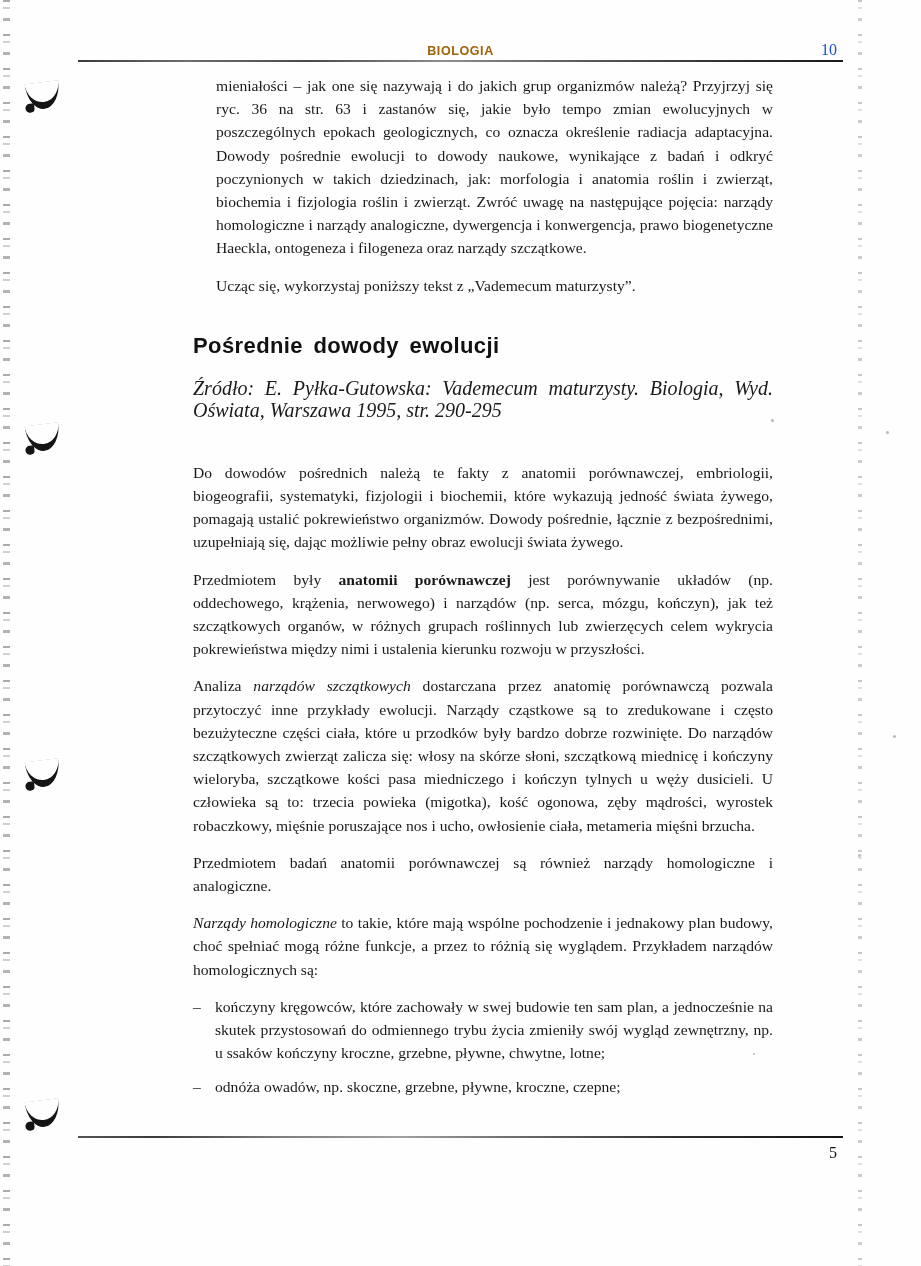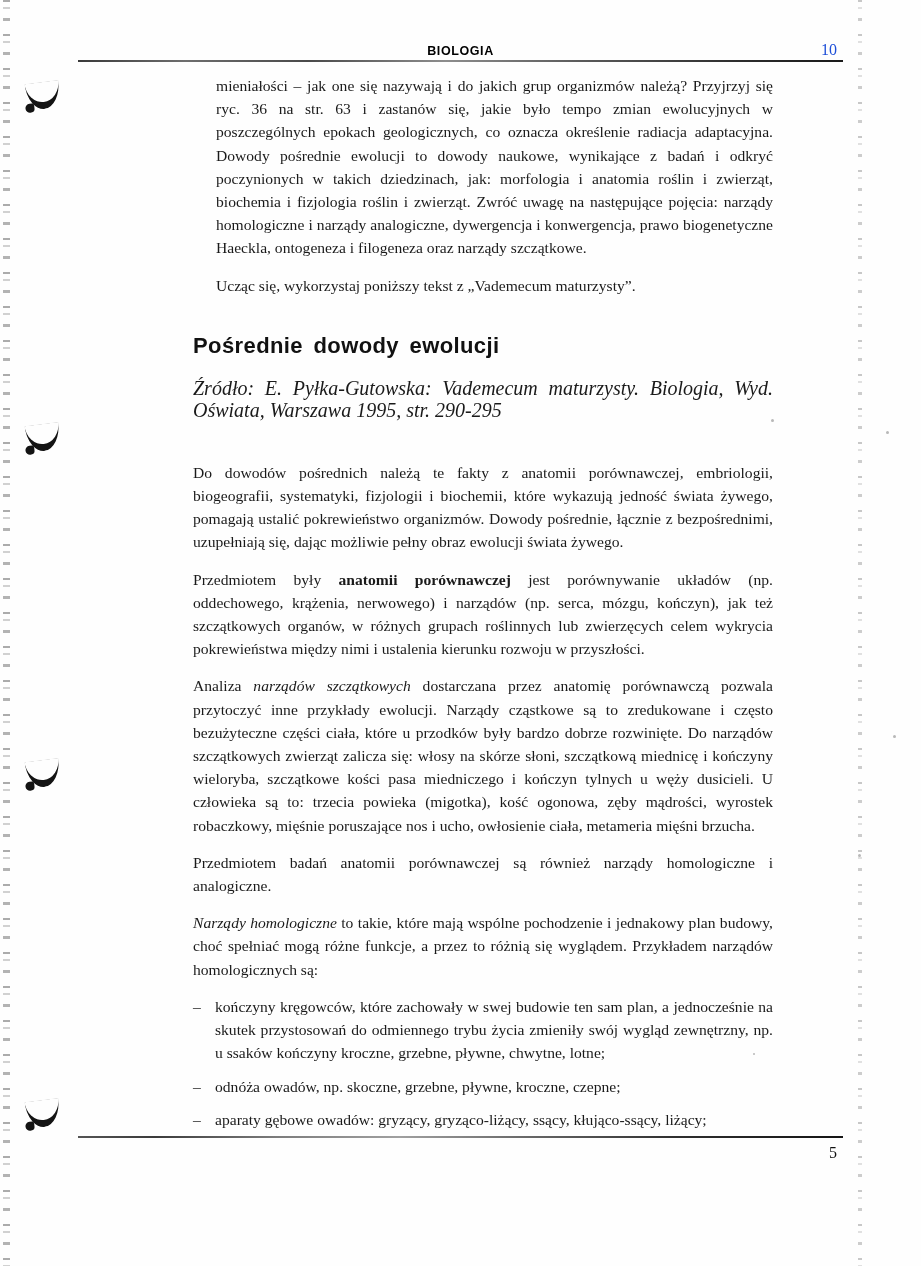--- a/index.html
+++ b/index.html
@@ -78,21 +78,21 @@
   }
   .header-title {
     position: absolute;
     left: 50%;
     transform: translateX(-50%);
     bottom: 4px;
     font-family: "Liberation Sans", "DejaVu Sans", sans-serif;
     font-size: 12.5px;
     font-weight: 700;
     letter-spacing: 0.6px;
-    color: #000000;
+    color: #a16207;
   }
   .header-page {
     position: absolute;
     right: 6px;
     bottom: 3px;
     font-size: 16px;
     color: #1d4ed8;
   }
 
   
@@ -233,21 +233,20 @@
 
     <p class="para"><span>Analiza </span><i class="ital">narządów szczątkowych</i><span> dostarczana przez anatomię porównawczą pozwala przytoczyć inne przykłady ewolucji. Narządy cząstkowe są to zredukowane i często bezużyteczne części ciała, które u przodków były bardzo dobrze rozwinięte. Do narządów szczątkowych zwierząt zalicza się: włosy na skórze słoni, szczątkową miednicę i kończyny wieloryba, szczątkowe kości pasa miedniczego i kończyn tylnych u węży dusicieli. U człowieka są to: trzecia powieka (migotka), kość ogonowa, zęby mądrości, wyrostek robaczkowy, mięśnie poruszające nos i ucho, owłosienie ciała, metameria mięśni brzucha.</span></p>
 
     <p class="para">Przedmiotem badań anatomii porównawczej są również narządy homologiczne i analogiczne.</p>
 
     <p class="para"><i class="ital">Narządy homologiczne</i><span> to takie, które mają wspólne pochodzenie i jednakowy plan budowy, choć spełniać mogą różne funkcje, a przez to różnią się wyglądem. Przykładem narządów homologicznych są:</span></p>
 
     <ul class="dash-list">
       <li>kończyny kręgowców, które zachowały w swej budowie ten sam plan, a jednocześnie na skutek przystosowań do odmiennego trybu życia zmieniły swój wygląd zewnętrzny, np. u ssaków kończyny kroczne, grzebne, pływne, chwytne, lotne;</li>
       <li>odnóża owadów, np. skoczne, grzebne, pływne, kroczne, czepne;</li>
-      <li>aparaty gębowe owadów: gryzący, gryząco-liżący, ssący, kłująco-ssący, liżący;</li>
     </ul>
 
   </div>
 
   <div class="footer">
     <div class="footer-rule"></div>
     <div class="footer-page">5</div>
   </div>
 
 </div>

